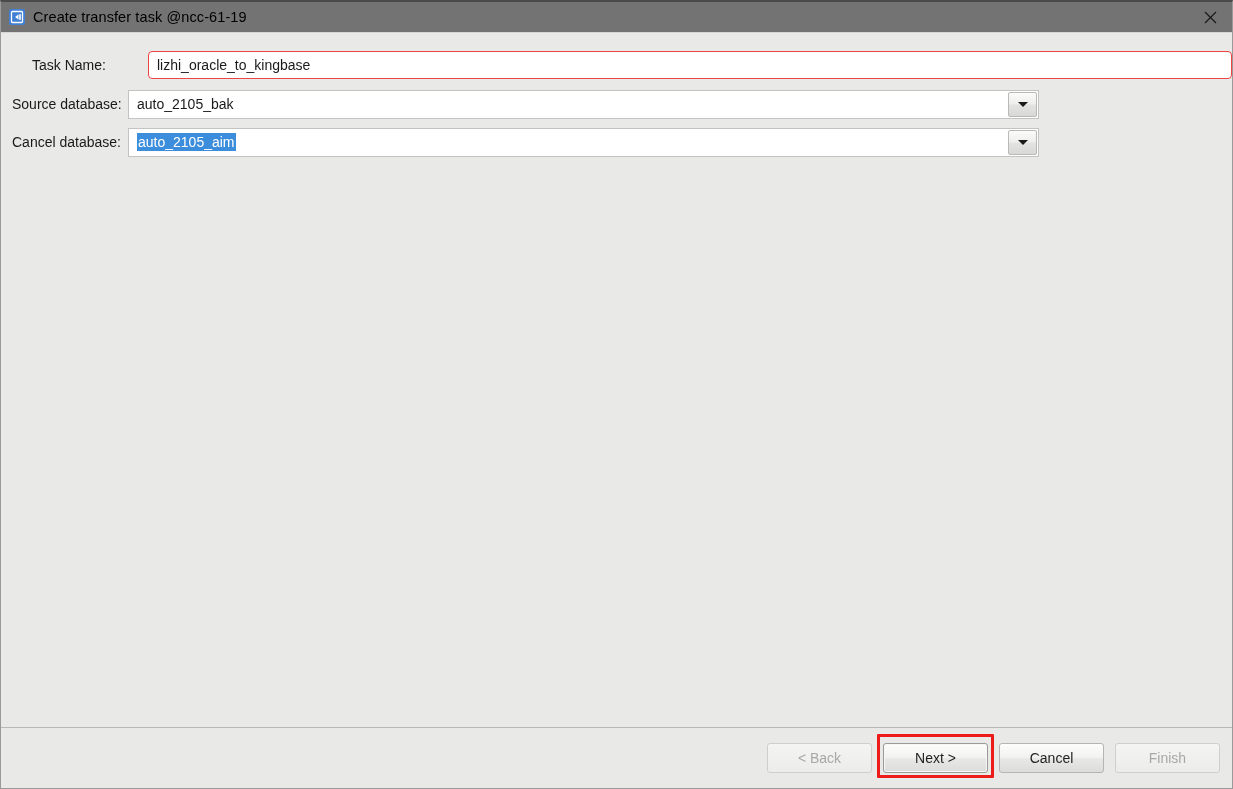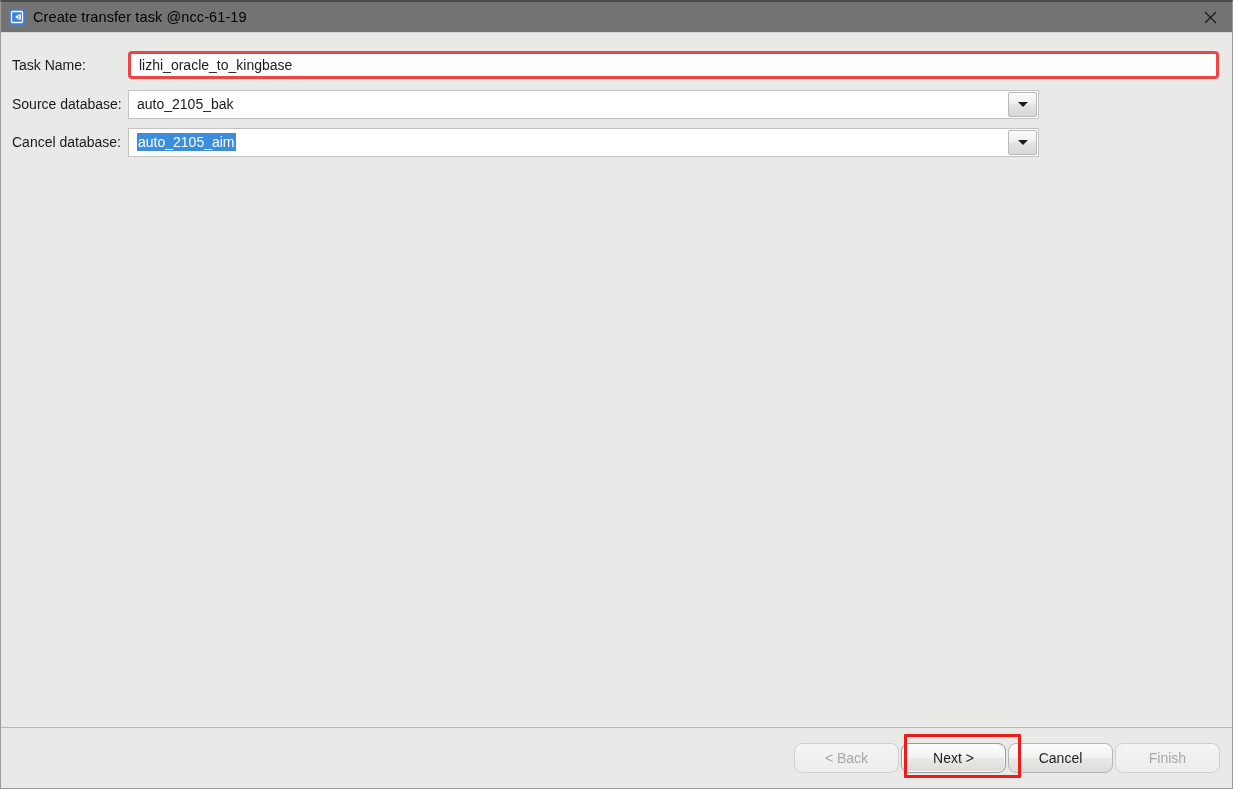--- a/index.html
+++ b/index.html
@@ -124,39 +124,39 @@
   }
 
   .form-row {
     position: absolute;
     left: 0;
     width: 100%;
     height: 28px;
     display: flex;
     align-items: center;
   }
-  #row-taskname   { top: 18px; }
+  #row-taskname   { top: 18px; padding-left: 20px; }
   #row-source     { top: 57px; }
   #row-target     { top: 95px; }
 
   .form-label {
     width: 127px;
     padding-left: 11px;
     font-size: 14px;
     color: #1a1a1a;
     white-space: nowrap;
     flex: 0 0 auto;
   }
 
   
   .text-input {
     width: 1091px;
     height: 28px;
     background: #ffffff;
-    border: 3px solid #ef4444;
+    border: 1px solid #ef4444;
     border-radius: 4px;
     display: flex;
     align-items: center;
     padding-left: 8px;
     font-size: 14px;
     color: #1a1a1a;
     box-shadow: inset 0 1px 0 rgba(0,0,0,0.02);
   }
 
   
@@ -216,23 +216,23 @@
     align-items: center;
     justify-content: flex-end;
     padding-right: 12px;
     flex: 0 0 auto;
     position: relative;
   }
 
   .btn {
     width: 105px;
     height: 30px;
-    margin-left: 2px;
+    margin-left: 11px;
     border: 1px solid #b5b5b3;
-    border-radius: 8px;
+    border-radius: 3px;
     background: linear-gradient(to bottom, #fdfdfd 0%, #f2f2f0 48%, #e8e8e6 52%, #dcdcda 100%);
     font-size: 14px;
     color: #1f1f1f;
     display: flex;
     align-items: center;
     justify-content: center;
     font-family: "Liberation Sans", sans-serif;
     cursor: default;
     white-space: nowrap;
   }

